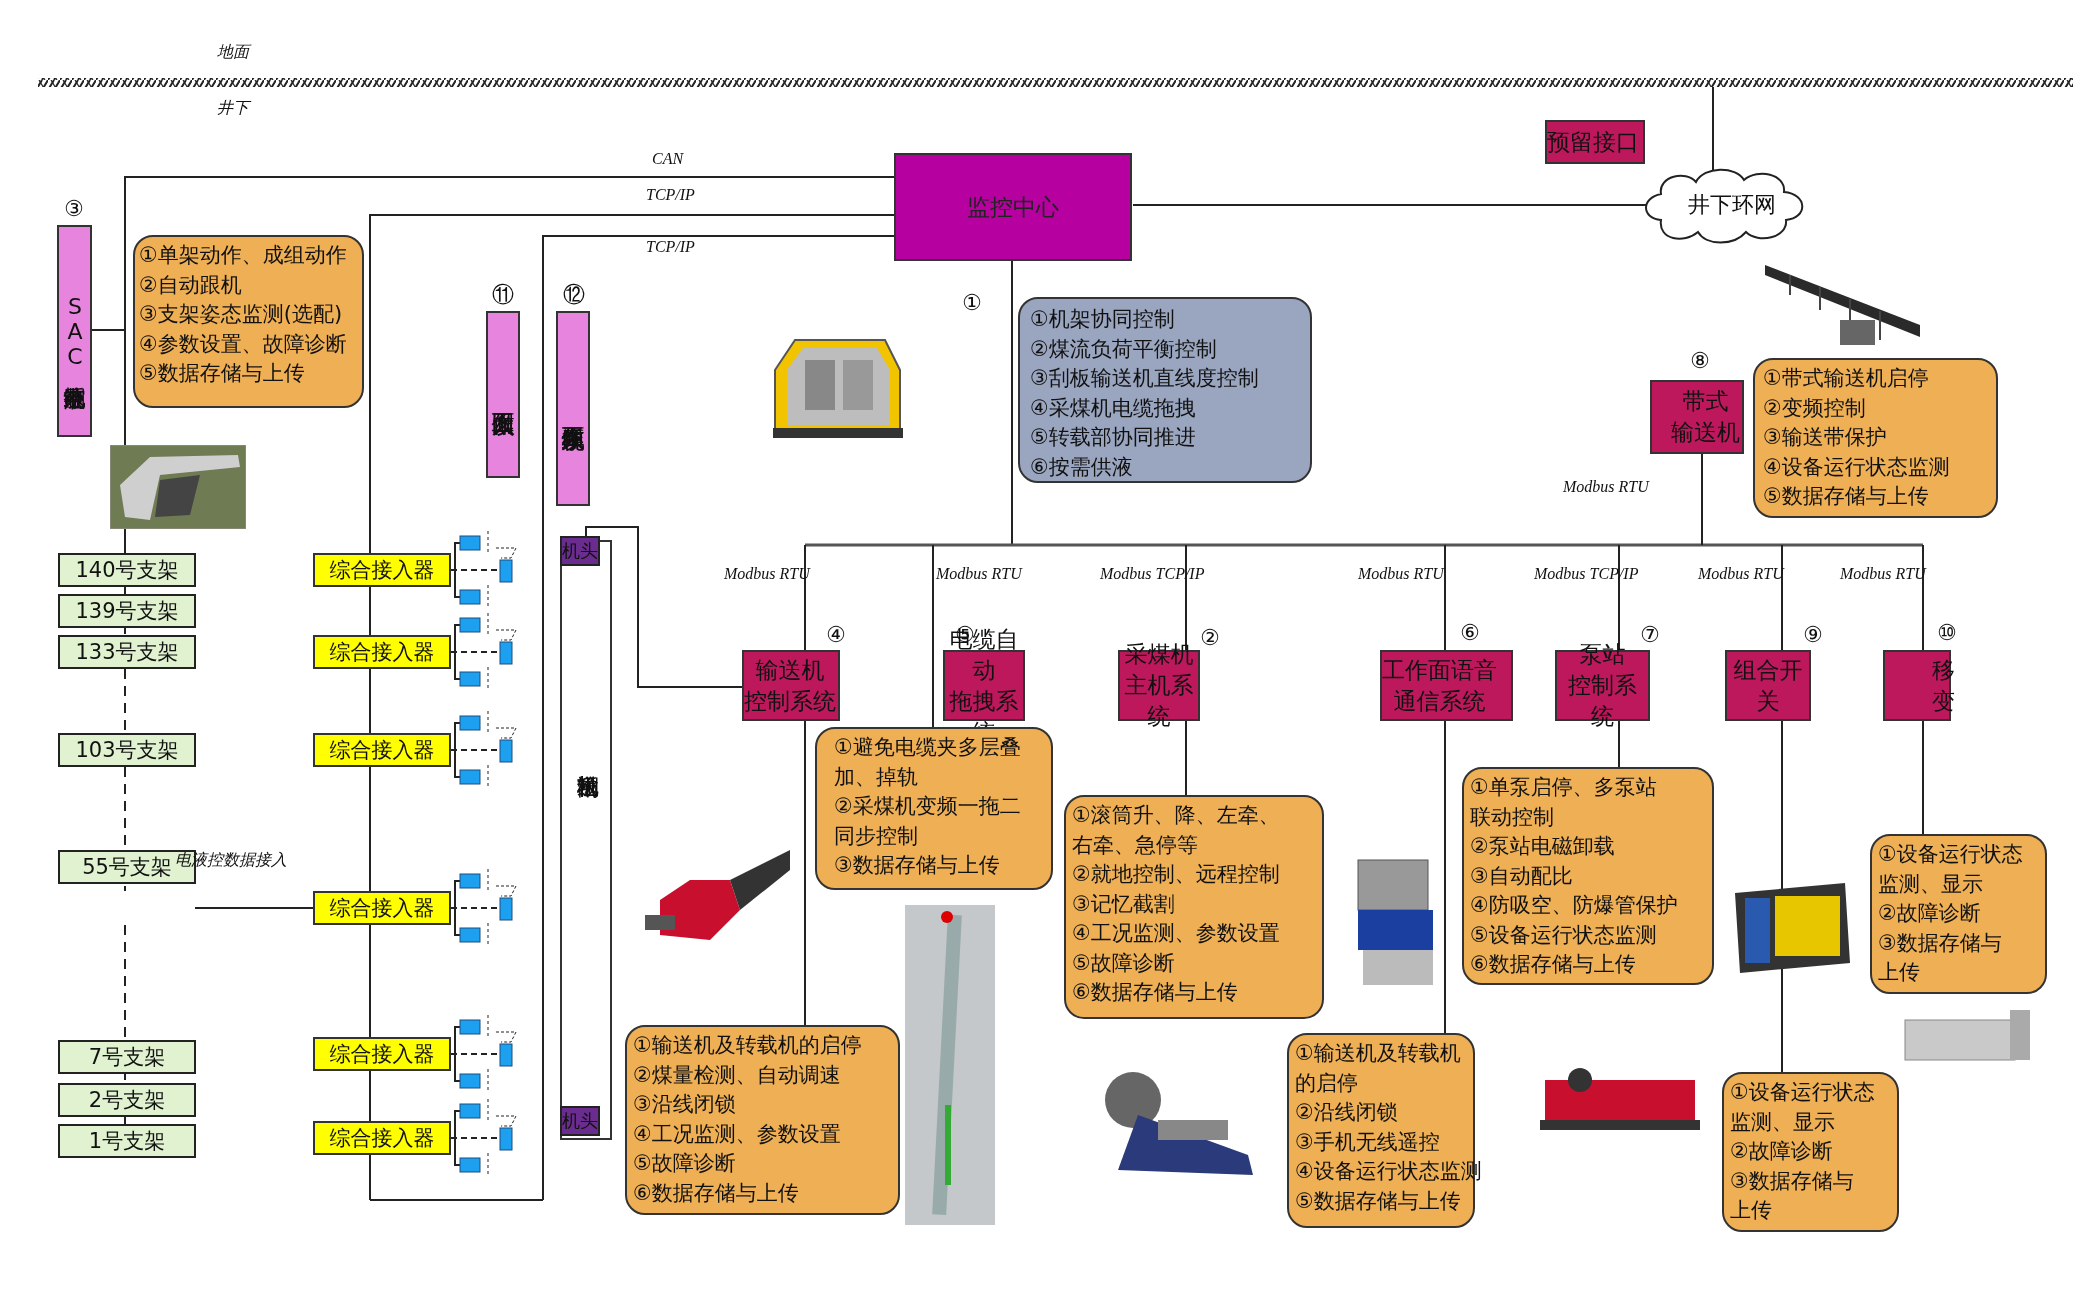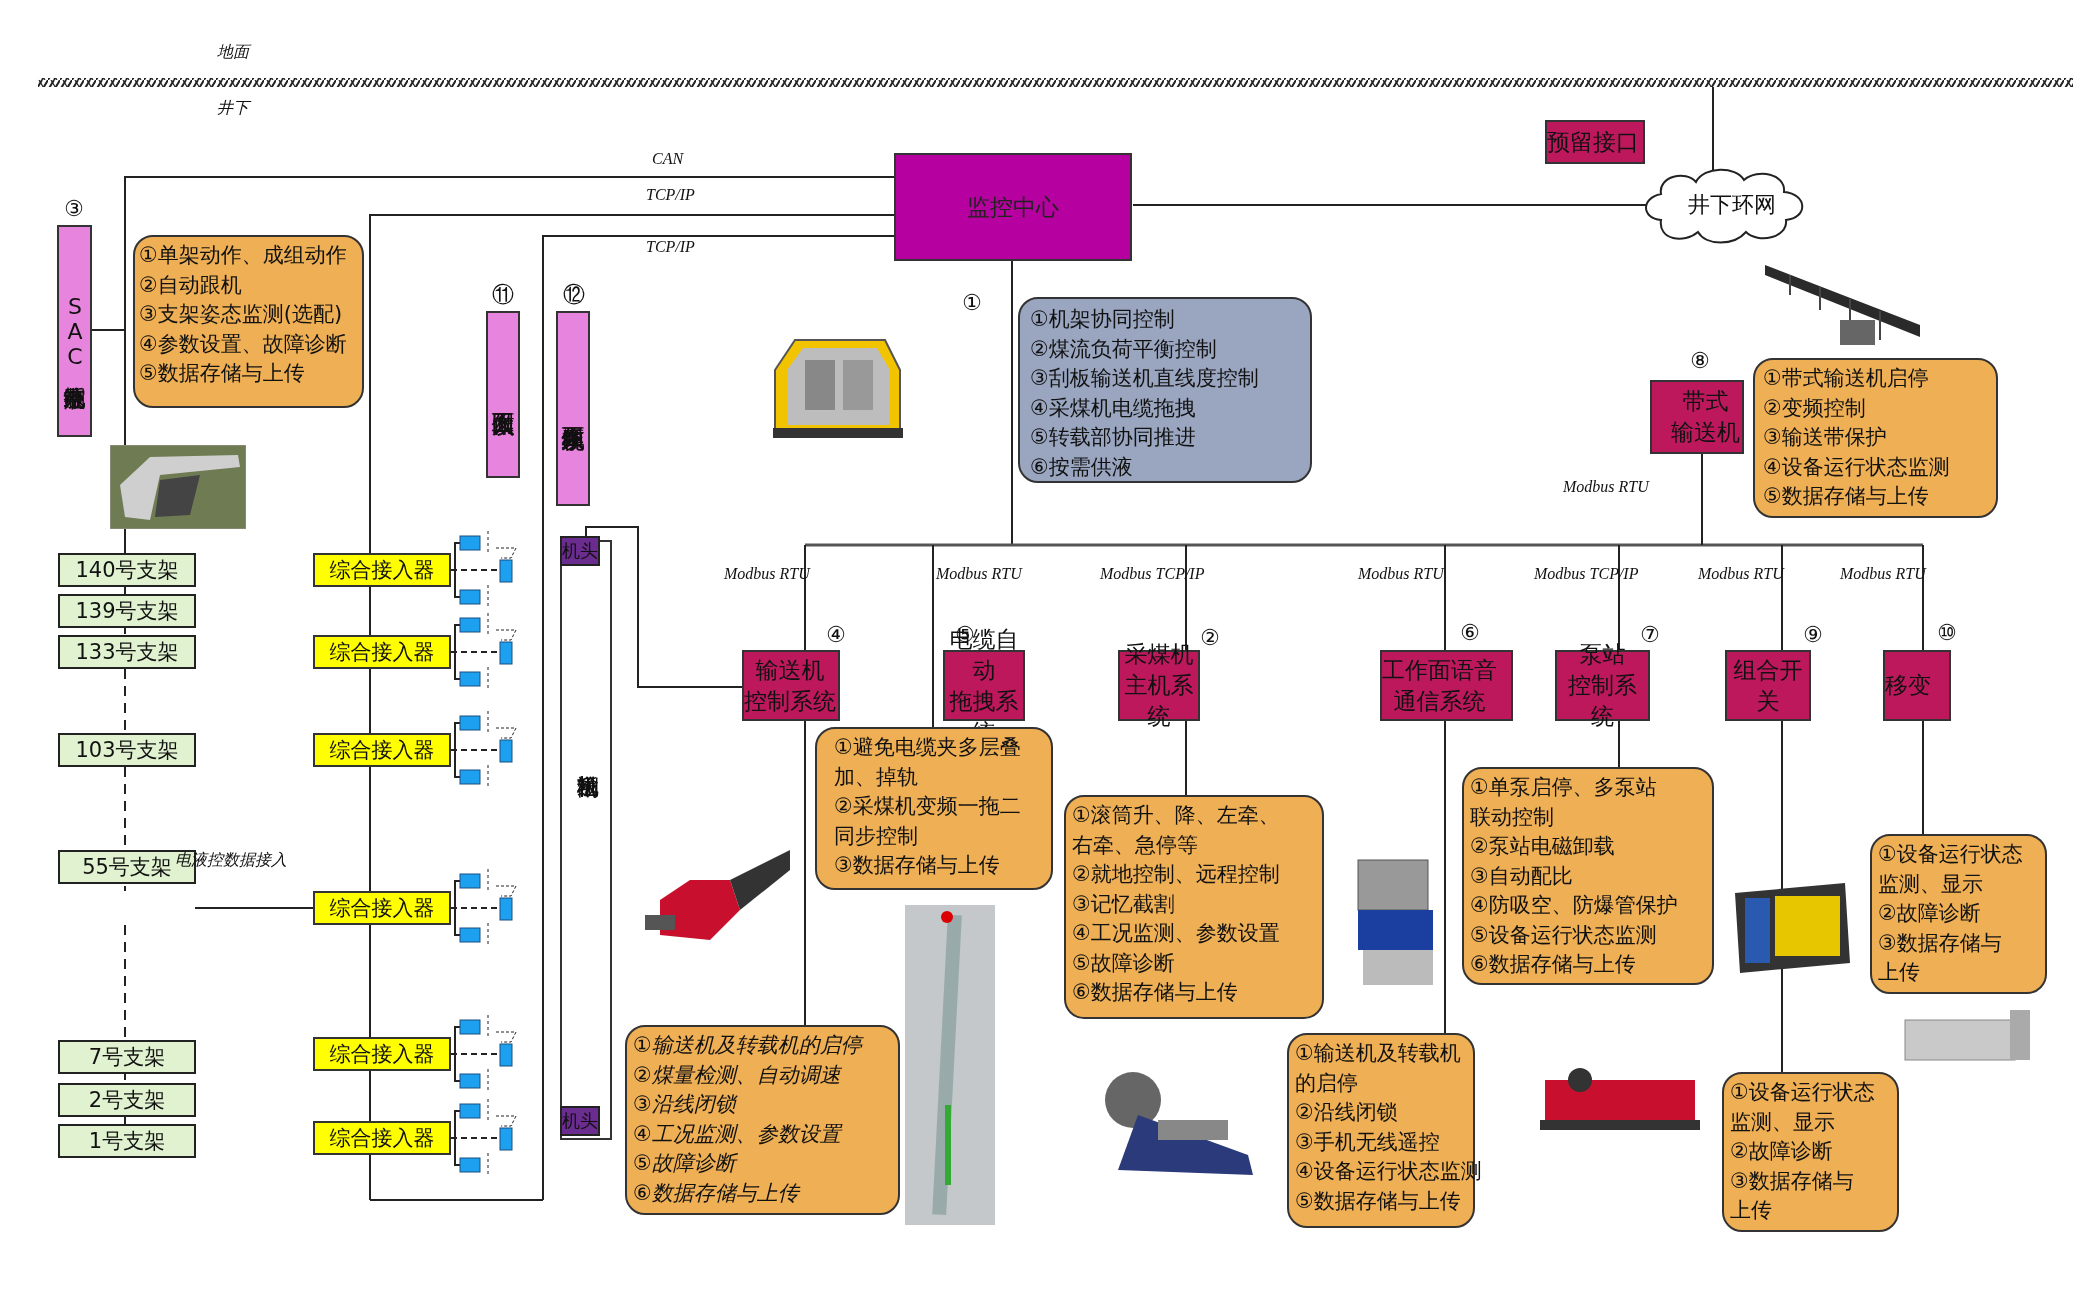--- a/index.html
+++ b/index.html
@@ -313,27 +313,27 @@
     <div>
       <div>泵站</div>
       <div>控制系统</div>
     </div>
   </div>
 <div class="pinkbox" style="left:1725px;top:650px;width:86px;height:71px;">
     <div>
       <div>组合开关</div>
     </div>
   </div>
-<div class="pinkbox" style="left:1883px;top:650px;width:68px;height:71px;">
+<div class="pinkbox" style="left:1883px;top:650px;width:68px;height:71px;padding-left:47px;">
     <div>
       <div>移变</div>
     </div>
   </div>
 
-<div class="orange" style="left:625px;top:1025px;width:275px;height:190px;padding:4px 6px;font-style:italic;">
+<div class="orange" style="left:625px;top:1025px;width:275px;height:190px;padding:4px 6px;">
   <div>①输送机及转载机的启停</div>
     <div>②煤量检测、自动调速</div>
     <div>③沿线闭锁</div>
   <div>④工况监测、参数设置</div>
     <div>⑤故障诊断</div>
     <div>⑥数据存储与上传</div>
 </div>
 <div class="orange" style="left:815px;top:727px;width:238px;height:163px;padding:4px 17px;">
   <div>①避免电缆夹多层叠</div>
     <div>加、掉轨</div>

